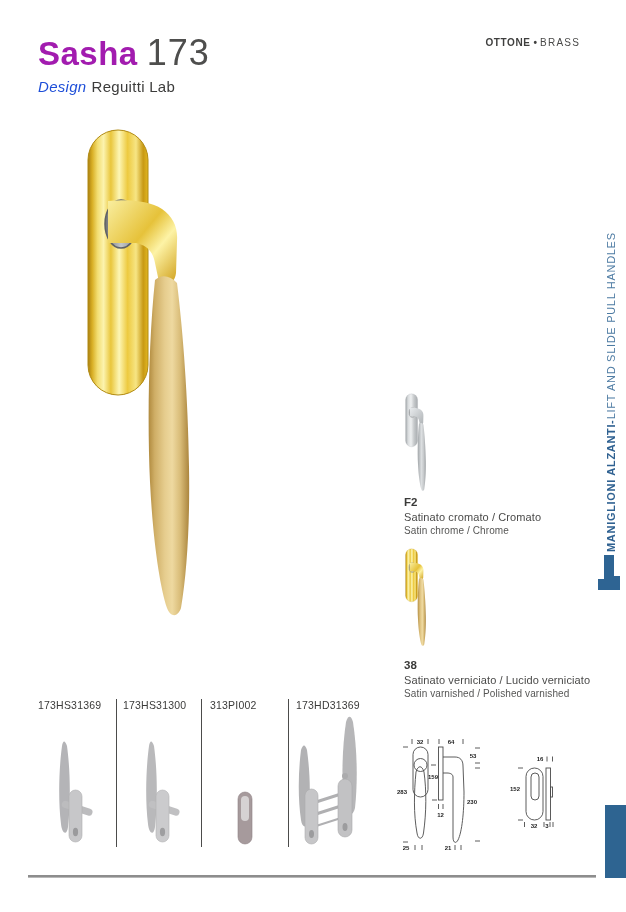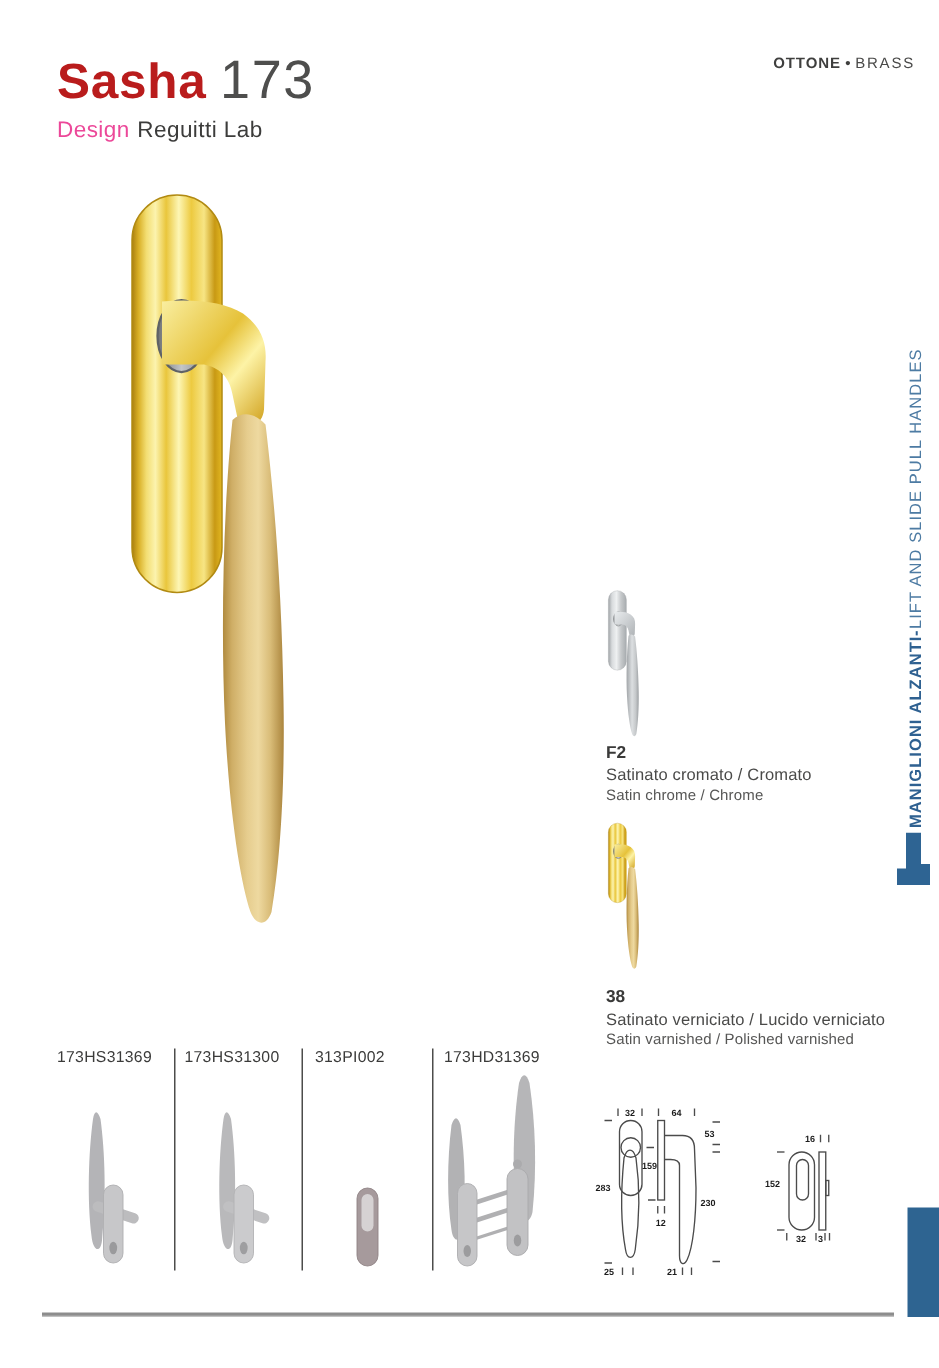--- a/index.html
+++ b/index.html
@@ -3,26 +3,26 @@
 <meta charset="utf-8">
 <style>
   * { margin:0; padding:0; box-sizing:border-box; }
   html,body { background:#fff; }
   .page {
     position:relative; width:626px; height:912px; background:#ffffff;
     font-family:"Liberation Sans", sans-serif; overflow:hidden; margin:0 auto;
   }
   
   .title { position:absolute; left:38px; top:32px; white-space:nowrap; }
-  .title .t-bold { font-size:33px; font-weight:800; color:#b91c1c; letter-spacing:0.5px; }
+  .title .t-bold { font-size:33px; font-weight:800; color:#a21caf; letter-spacing:0.5px; }
   .title .t-num  { font-size:36px; font-weight:300; color:#4e4e4d; margin-left:9px; letter-spacing:1px; }
   .design-line { position:absolute; left:38px; top:78px; font-size:15px; white-space:nowrap; }
-  .design-line .d-pre  { font-weight:400; color:#ec4899; letter-spacing:0.3px; }
+  .design-line .d-pre  { font-weight:400; color:#1d4ed8; letter-spacing:0.3px;font-style:italic; }
   .design-line .d-name { font-weight:400; color:#3c3c3b; margin-left:5px; letter-spacing:0.3px; }
-  .material { position:absolute; top:37px; right:16px; font-size:10px; white-space:nowrap; color:#3f3f3e; }
+  .material { position:absolute; top:37px; right:46px; font-size:10px; white-space:nowrap; color:#3f3f3e; }
   .material .m-it { font-weight:700; letter-spacing:0.6px; }
   .material .m-dot { margin:0 3px; font-weight:700; }
   .material .m-en { font-weight:400; letter-spacing:1.2px; color:#4a4a49; }
   
   .vstrip {
     position:absolute; top:172px; right:5px; height:380px; width:16px;
     writing-mode:vertical-rl; transform:rotate(180deg);
     font-size:11px; white-space:nowrap; letter-spacing:0.7px;
   }
   .vstrip .v-bold { font-weight:700; color:#2f6191; }

